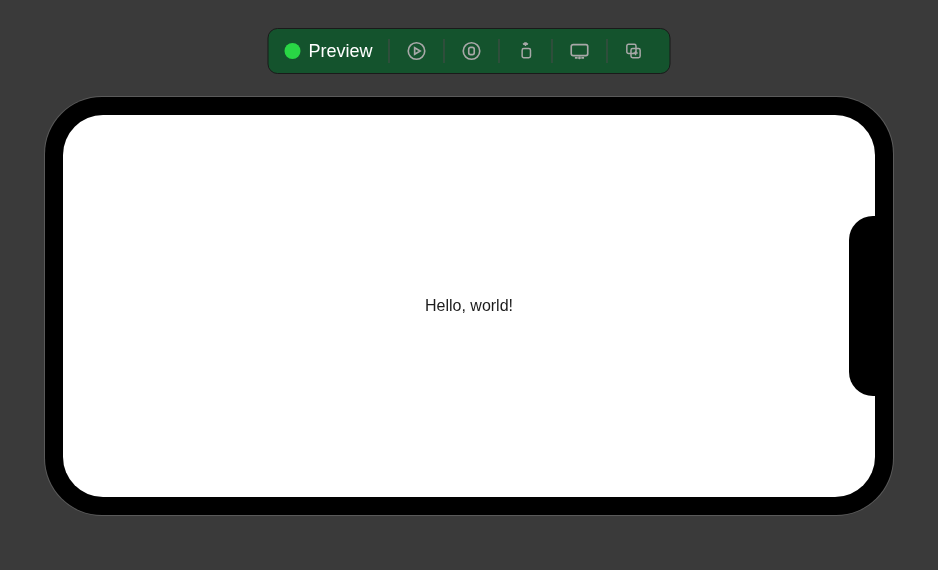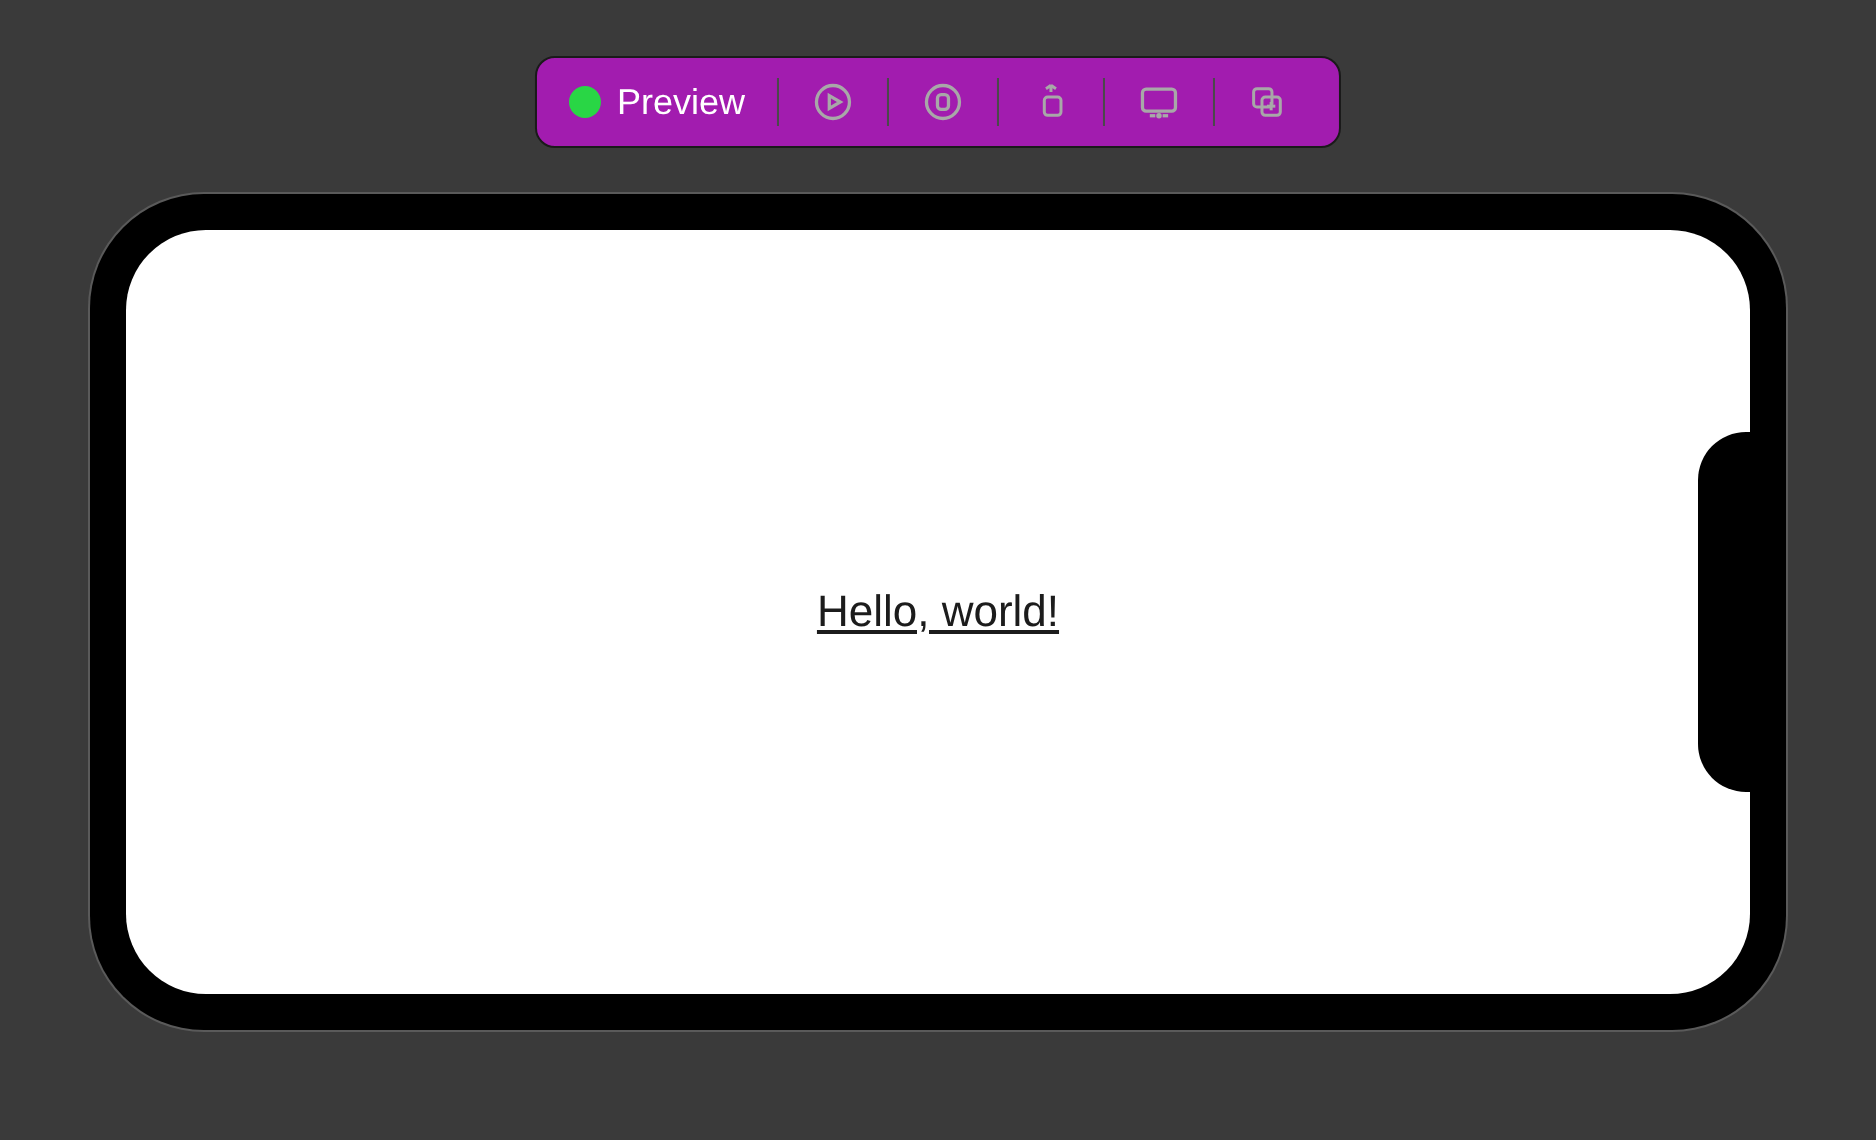--- a/index.html
+++ b/index.html
@@ -15,21 +15,21 @@
       overflow: hidden;
       position: relative;
     }
     .toolbar {
       position: absolute;
       top: 28px;
       left: 50%;
       transform: translateX(-50%);
       display: flex;
       align-items: center;
-      background: #a21caf;
+      background: #14532d;
       border: 1px solid #1a1a1a;
       border-radius: 10px;
       padding: 6px 10px;
       height: 46px;
       gap: 0;
     }
     .toolbar-item {
       display: flex;
       align-items: center;
       justify-content: center;
@@ -110,23 +110,22 @@
       right: -2px;
       top: 50%;
       transform: translateY(-50%);
       width: 28px;
       height: 180px;
       background: #000000;
       border-top-left-radius: 24px;
       border-bottom-left-radius: 24px;
     }
     .hello-text {
-      font-size: 22px;
+      font-size: 16px;
       color: #1c1c1c;
-      text-decoration: underline;
     }
   </style>
 </head>
 <body>
 
 <div class="toolbar">
   <div class="toolbar-item preview-item">
     <span class="preview-dot"></span>
     <span class="preview-label">Preview</span>
   </div>

